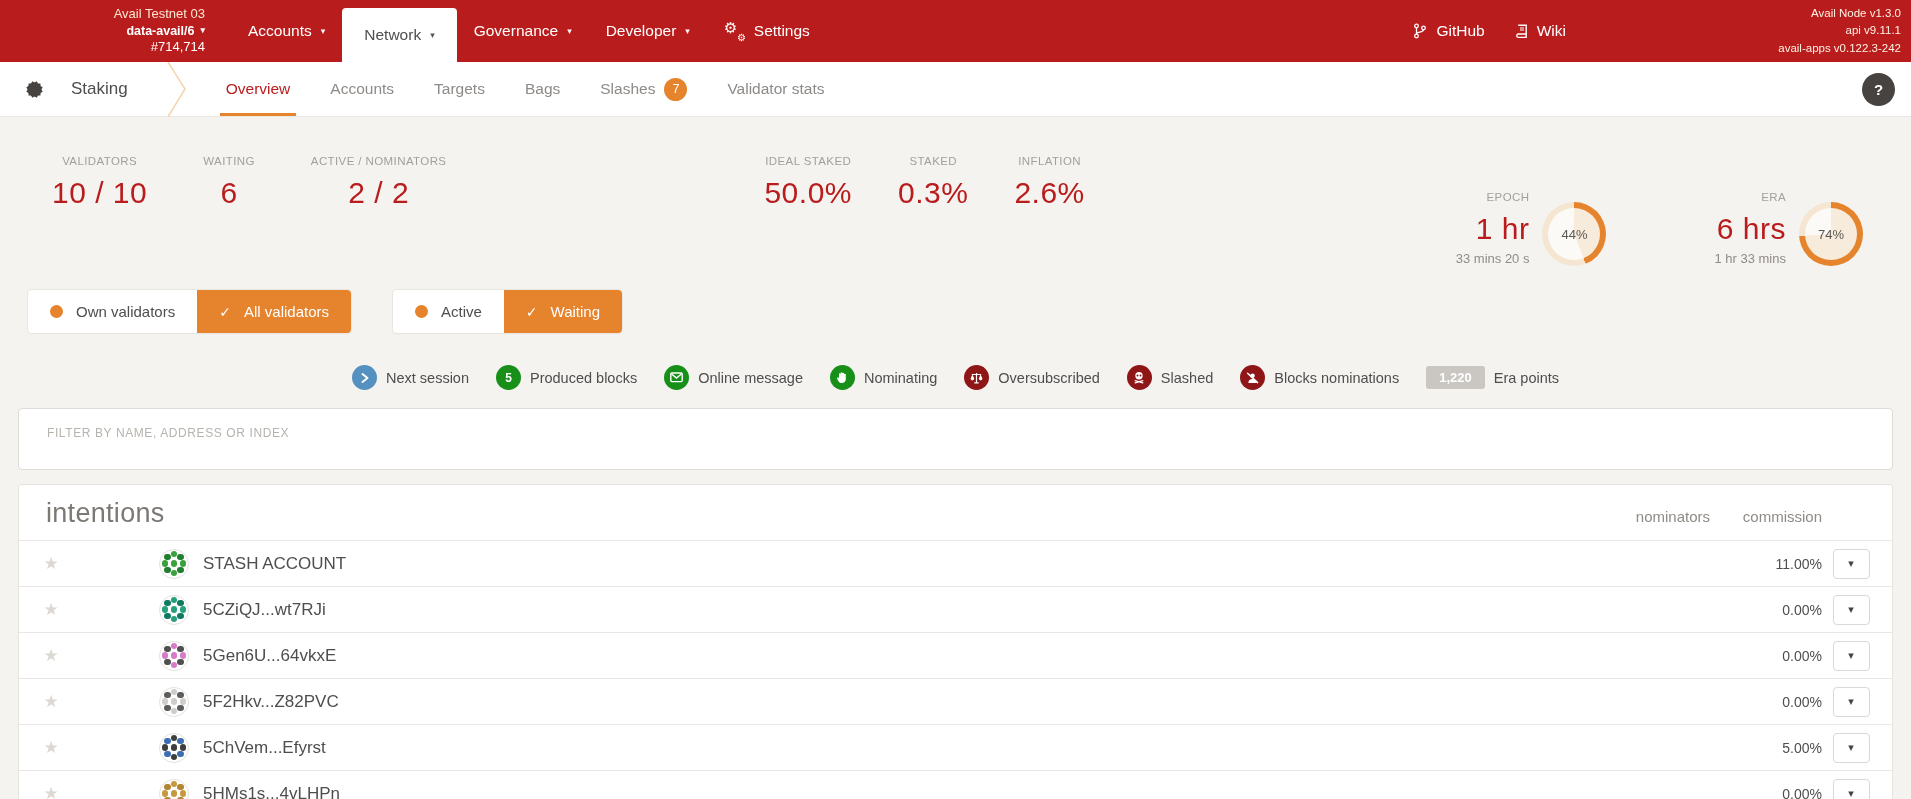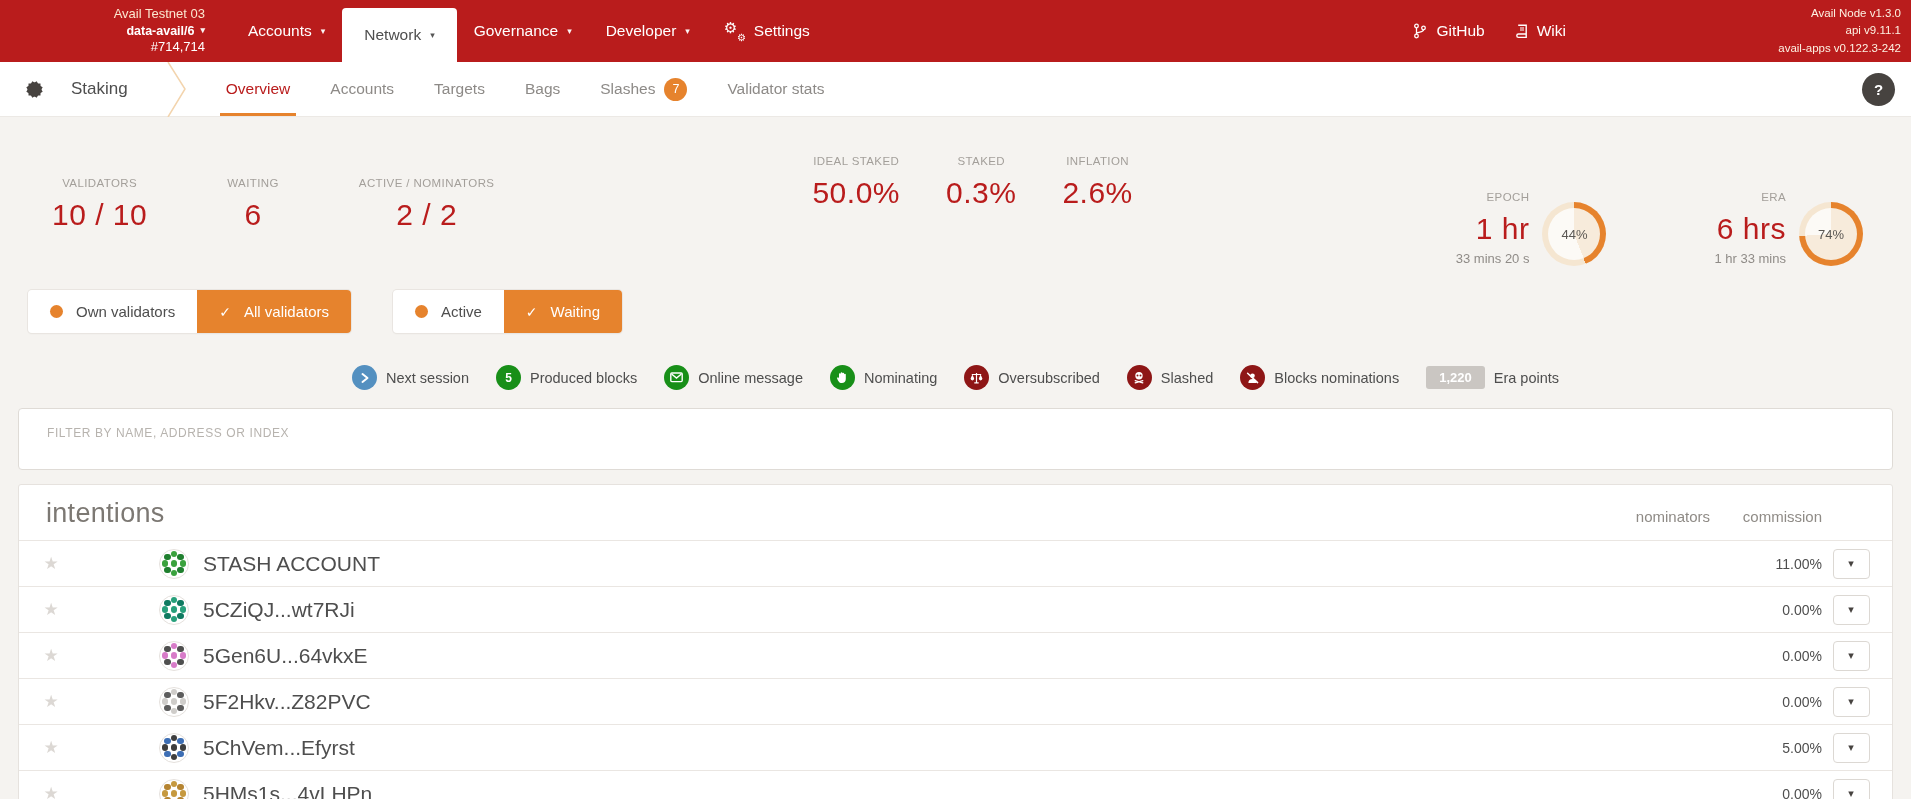--- a/index.html
+++ b/index.html
@@ -48,21 +48,21 @@
   .crumb-divider { margin:0 18px 0 38px; display:flex; align-items:center; }
   .tabs { display:flex; align-items:stretch; }
   .tab { display:flex; align-items:center; gap:9px; padding:0 20px; font-size:15.5px; color:#8d8a87; cursor:pointer; position:relative; }
   .tab.active { color:#b91c1c; }
   .tab.active::after { content:""; position:absolute; left:14px; right:14px; bottom:0; height:3px; background:#e6832d; }
   .tab-badge { width:23px; height:23px; border-radius:50%; background:#e6832d; color:#fff; font-size:12.5px; display:flex; align-items:center; justify-content:center; }
   .help-btn { position:absolute; right:16px; top:11px; width:33px; height:33px; border-radius:50%; background:#474340; color:#fff; font-size:15px; font-weight:bold; display:flex; align-items:center; justify-content:center; cursor:pointer; }
 
   
   .summary { display:flex; align-items:flex-start; padding:38px 48px 0 52px; }
-  .counts { display:flex; gap:80px;margin-top:22px; }
+  .counts { display:flex; gap:56px; }
   .percents { display:flex; gap:46px; margin-left:318px; }
   .stat { text-align:center; }
   .stat-label { font-size:11.5px; color:#a39f9a; letter-spacing:.4px; margin-bottom:9px; white-space:nowrap; }
   .stat-value { font-size:30px; color:#b91c1c; letter-spacing:.5px; white-space:nowrap; }
   .timers { display:flex; gap:108px; margin-left:auto; }
   .timer { display:flex; align-items:flex-end; gap:13px;margin-top:36px; }
   .timer-text { text-align:right; }
   .timer-sub { font-size:13px; color:#8f8b87; margin-top:5px; white-space:nowrap; }
   .donut { width:64px; height:64px; border-radius:50%; position:relative; flex:none; margin-top:8px; }
   .donut-inner { position:absolute; inset:6px; border-radius:50%; display:flex; align-items:center; justify-content:center; font-size:13px; color:#5b5854; }
@@ -92,21 +92,21 @@
   .table-title { font-size:27px; color:#7c7873; letter-spacing:.3px; }
   .col-heads { margin-left:auto; display:flex; align-items:baseline; font-size:15px; color:#8f8b86; }
   .col-nominators { width:150px; text-align:right; }
   .col-commission { width:112px; text-align:right; }
   .col-spacer { width:58px; }
   .row { display:flex; align-items:center; height:46px; border-top:1px solid #eae6e2; padding-right:12px; }
   .star-col { width:64px; text-align:center; color:#dcd8d4; font-size:17px; cursor:pointer; }
   .badge-gap { width:76px; }
   .identicon { width:30px; height:30px; border-radius:50%; background:#fff; border:1px solid #e5e1dd; position:relative; flex:none; cursor:pointer; }
   .identicon .dot { position:absolute; border-radius:50%; width:23%; height:23%; }
-  .acct-name { margin-left:14px; font-size:21px; color:#4e4e4e; cursor:pointer; }
+  .acct-name { margin-left:14px; font-size:17px; color:#4e4e4e; cursor:pointer; }
   .commission { margin-left:auto; width:112px; text-align:right; font-size:14px; }
   .expander-col { width:58px; display:flex; justify-content:center; }
   .expander { width:37px; height:30px; background:#fff; border:1px solid #dcd8d3; border-radius:4px; color:#474340; font-size:11px; display:flex; align-items:center; justify-content:center; cursor:pointer; }
 </style>
 </head>
 <body>
 
 <div class="header">
   <div class="chain-info">
     <div class="chain-name">Avail Testnet 03</div>

